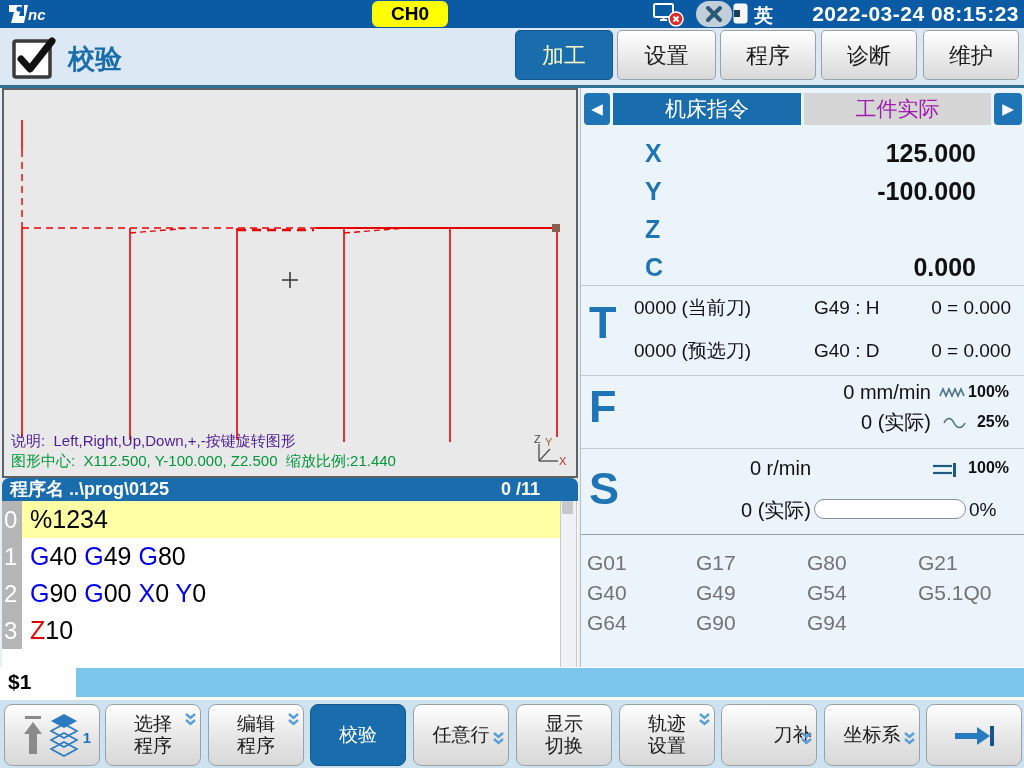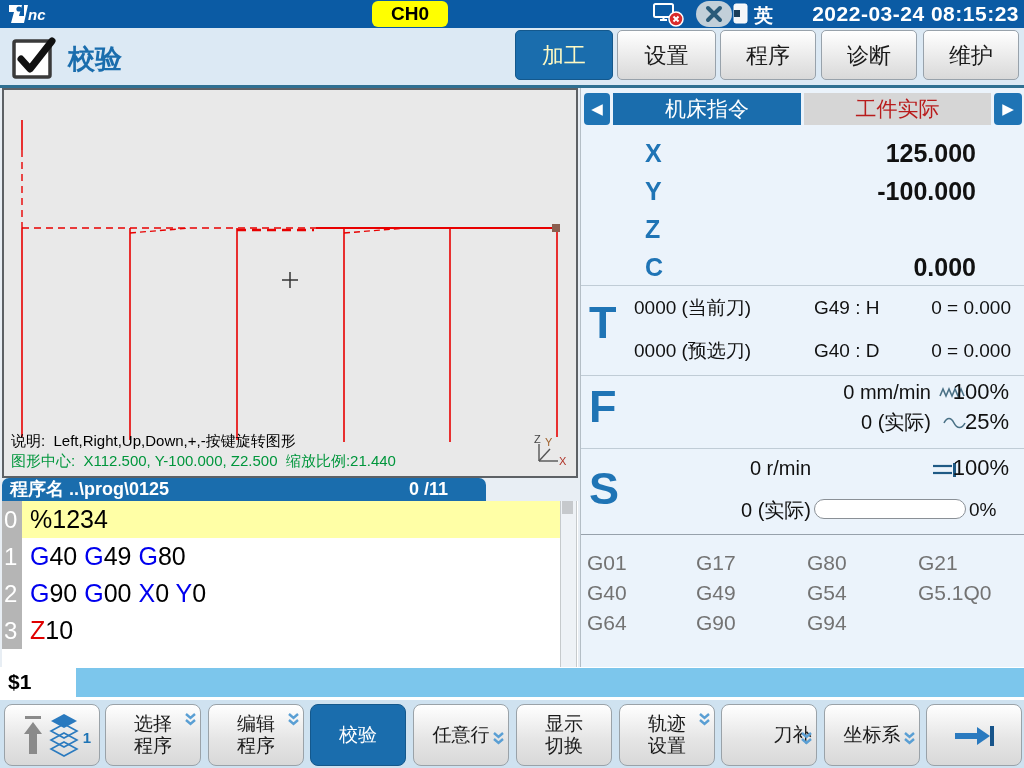--- a/index.html
+++ b/index.html
@@ -27,26 +27,26 @@
   .check-icon{left:10px;top:6px;}
   .page-title{left:68px;top:13px;color:#1a6dad;font-size:27px;font-weight:bold;}
   .main-tab{top:2px;height:50px;border:1px solid #98a2ab;border-radius:5px;
     background:linear-gradient(#ffffff,#e8e8e8 60%,#d9d9d9);
     color:#1a1a1a;font-size:22px;text-align:center;line-height:50px;box-sizing:border-box;}
   .main-tab.active{background:#1a6dad;color:#fef9c3;border-color:#14588c;}
 
   
   .graphics{left:2px;top:88px;width:576px;height:390px;background:#e9e9e9;
     border:2px solid #5d6165;box-sizing:border-box;}
-  .g-hint{left:7px;top:342px;color:#000000;font-size:15px;white-space:pre;}
+  .g-hint{left:7px;top:342px;color:#4c1d95;font-size:15px;white-space:pre;}
   .g-center{left:7px;top:362px;color:#00963c;font-size:15px;white-space:pre;}
   .g-axes{left:528px;top:344px;}
 
   
-  .prog-header{left:2px;top:478px;width:484px;height:23px;background:#1a6dad;
+  .prog-header{left:2px;top:478px;width:576px;height:23px;background:#1a6dad;
     border-radius:7px 7px 0 0;color:#fff;font-size:18px;font-weight:bold;line-height:23px;}
   .prog-name{left:8px;top:0;}
   .prog-counter{right:38px;top:0;}
   .prog-body{left:2px;top:501px;width:576px;height:166px;background:#ffffff;overflow:hidden;}
   .prog-line{display:flex;height:37px;line-height:37px;}
   .gutter{width:20px;background:#b5b5b5;color:#fff;font-size:24px;text-align:left;
     padding-left:2px;box-sizing:border-box;flex:none;}
   .ltext{flex:1;padding-left:8px;font-size:25px;white-space:pre;margin-right:18px;}
   .hl{background:#ffffa6;}
   .c-k{color:#000;}
@@ -55,35 +55,35 @@
   .prog-scroll{right:1px;top:0;width:15px;height:166px;background:#eef2f6;
     border-left:1px solid #c6cacc;border-right:1px solid #c6cacc;}
   .prog-thumb{left:1px;top:0;width:11px;height:13px;background:#c6c9cc;}
 
   
   .rpanel{left:580px;top:88px;width:444px;height:579px;background:#ebf3fb;border-left:1px solid #b4bec6;box-sizing:border-box;}
   .rp-arrow{top:5px;width:26px;height:32px;background:#1f74b5;border-radius:4px;color:#fff;
     font-size:15px;text-align:center;line-height:32px;}
   .rp-tab{top:5px;height:32px;font-size:21px;text-align:center;line-height:32px;}
   .rp-tab.active{background:#1a6dad;color:#fff;}
-  .rp-tab.idle{background:#d6d6d6;color:#b91c1c;}
+  .rp-tab.idle{background:#d6d6d6;color:#a21caf;}
   .ax-row{left:0;width:444px;height:38px;line-height:38px;}
   .ax-letter{left:64px;color:#1f74b5;font-size:25px;font-weight:bold;position:absolute;}
   .ax-value{right:49px;color:#111;font-size:25px;font-weight:bold;position:absolute;}
   .divider{left:0;width:444px;height:0;border-top:1px solid #c0ccd6;}
   .divider.dark{border-top:1px solid #97a1ab;}
   .big-letter{color:#1f74b5;font-size:45px;font-weight:bold;line-height:1;}
   .trow{height:24px;line-height:24px;font-size:19px;color:#111;}
   .tcol1{left:53px;position:absolute;}
   .tcol2{left:233px;position:absolute;}
   .tcol3{right:14px;position:absolute;}
   .frow{height:24px;line-height:24px;font-size:20px;color:#111;}
   .fval{position:absolute;left:0;width:350px;text-align:right;}
   .ficon{position:absolute;left:358px;top:2px;}
-  .fpct{position:absolute;right:16px;font-size:22px;}
+  .fpct{position:absolute;right:16px;font-size:16px;font-weight:bold;}
   .sval{position:absolute;left:56px;width:174px;text-align:right;}
   .sbar{position:absolute;left:233px;top:1px;width:152px;height:20px;background:#fff;
     border:1px solid #8a9096;border-radius:10px;box-sizing:border-box;}
   .spct0{position:absolute;left:388px;font-size:19px;}
   .gcell{position:absolute;font-size:21px;color:#737373;height:30px;line-height:30px;}
 
   
   .statusrow{left:0;top:667px;width:1024px;height:33px;background:#ffffff;}
   .chan{left:8px;top:3px;font-size:21px;font-weight:bold;color:#000;}
   .msgbar{left:76px;top:1px;right:0;height:29px;background:#7cc6ec;}

